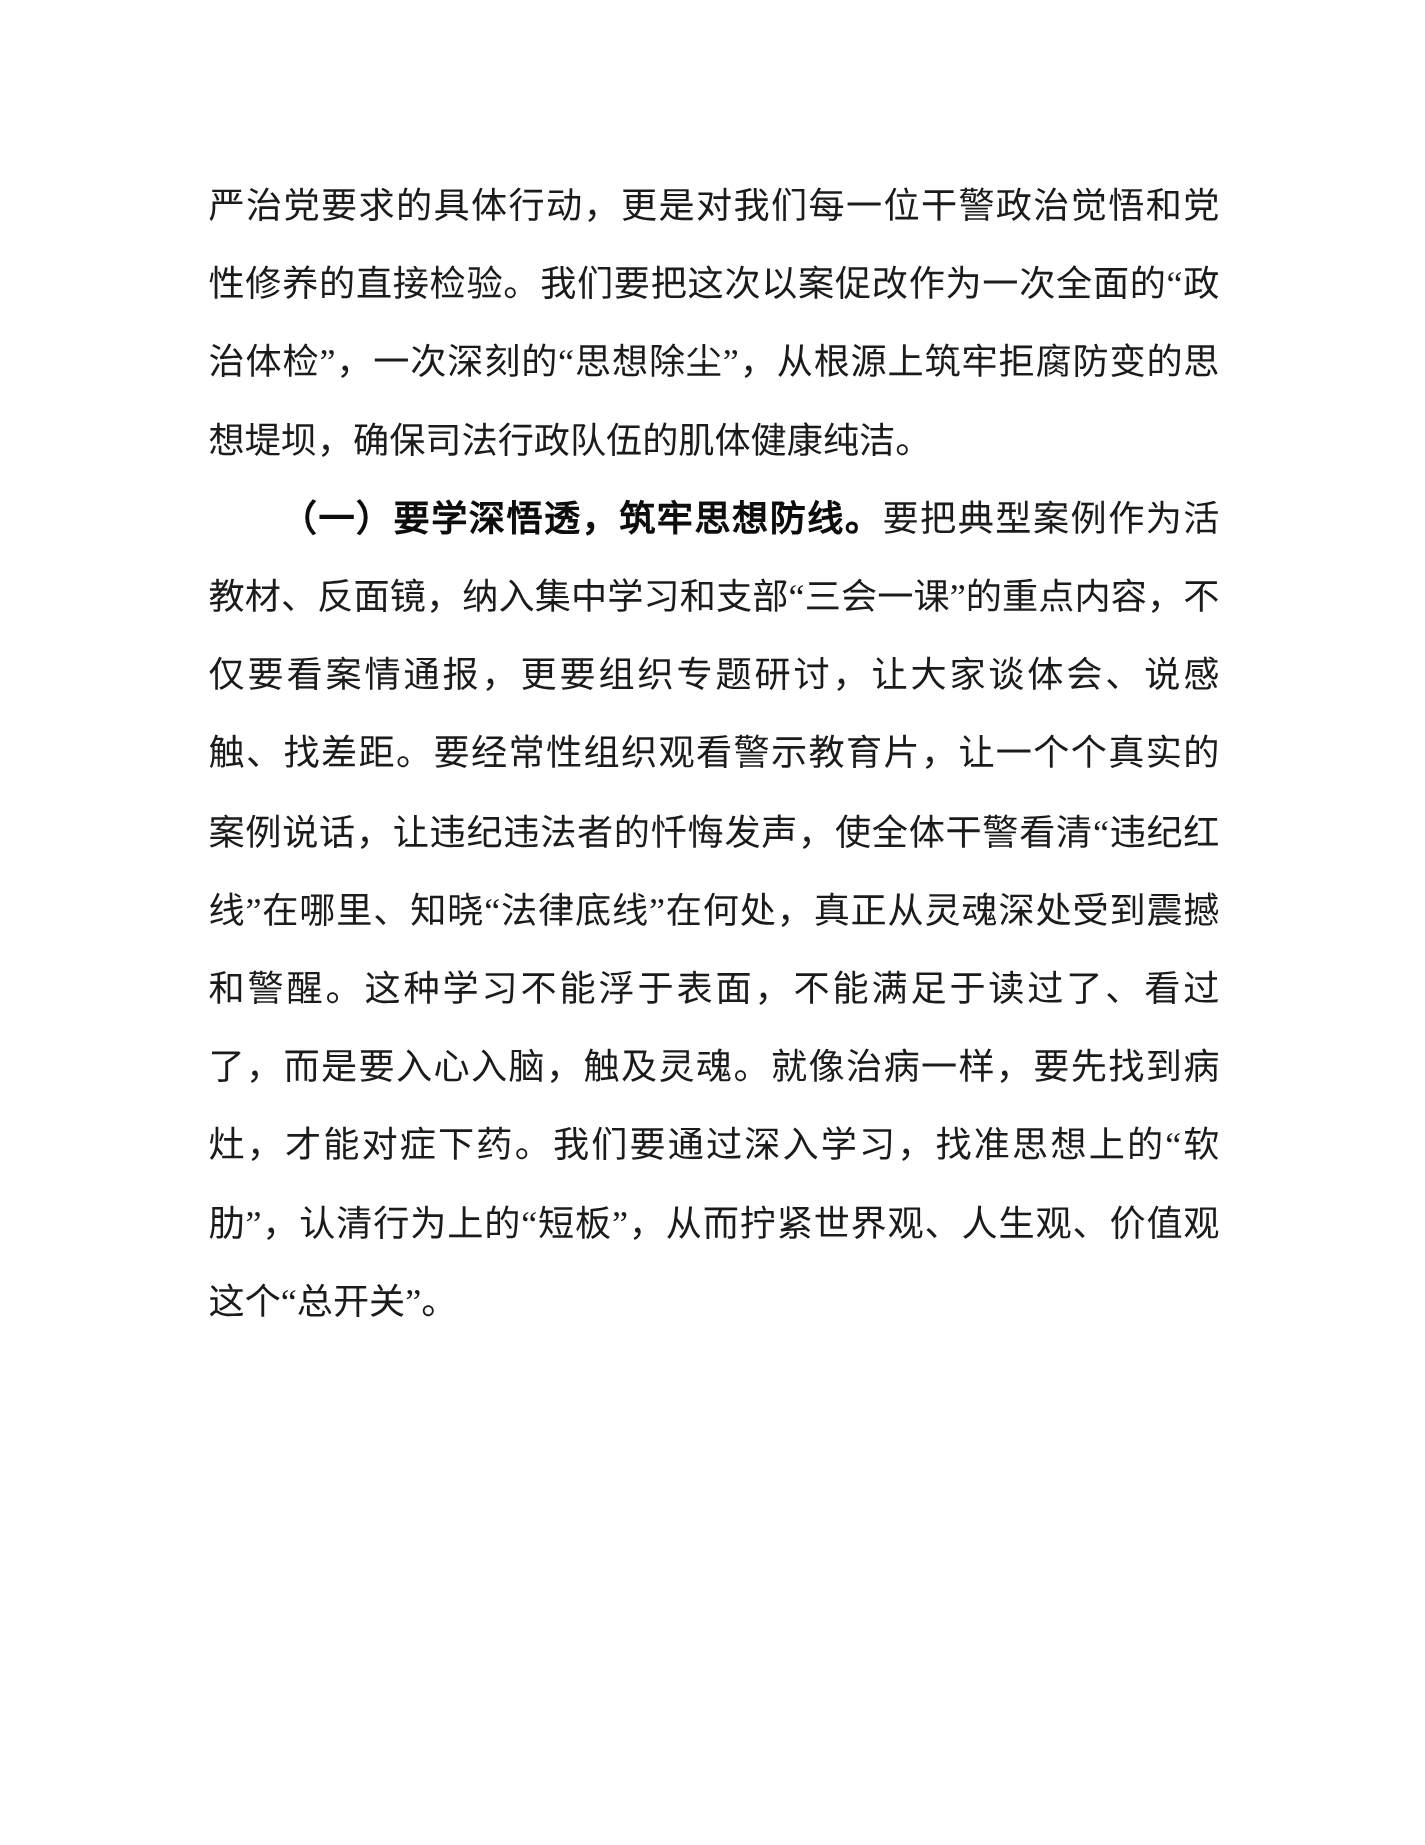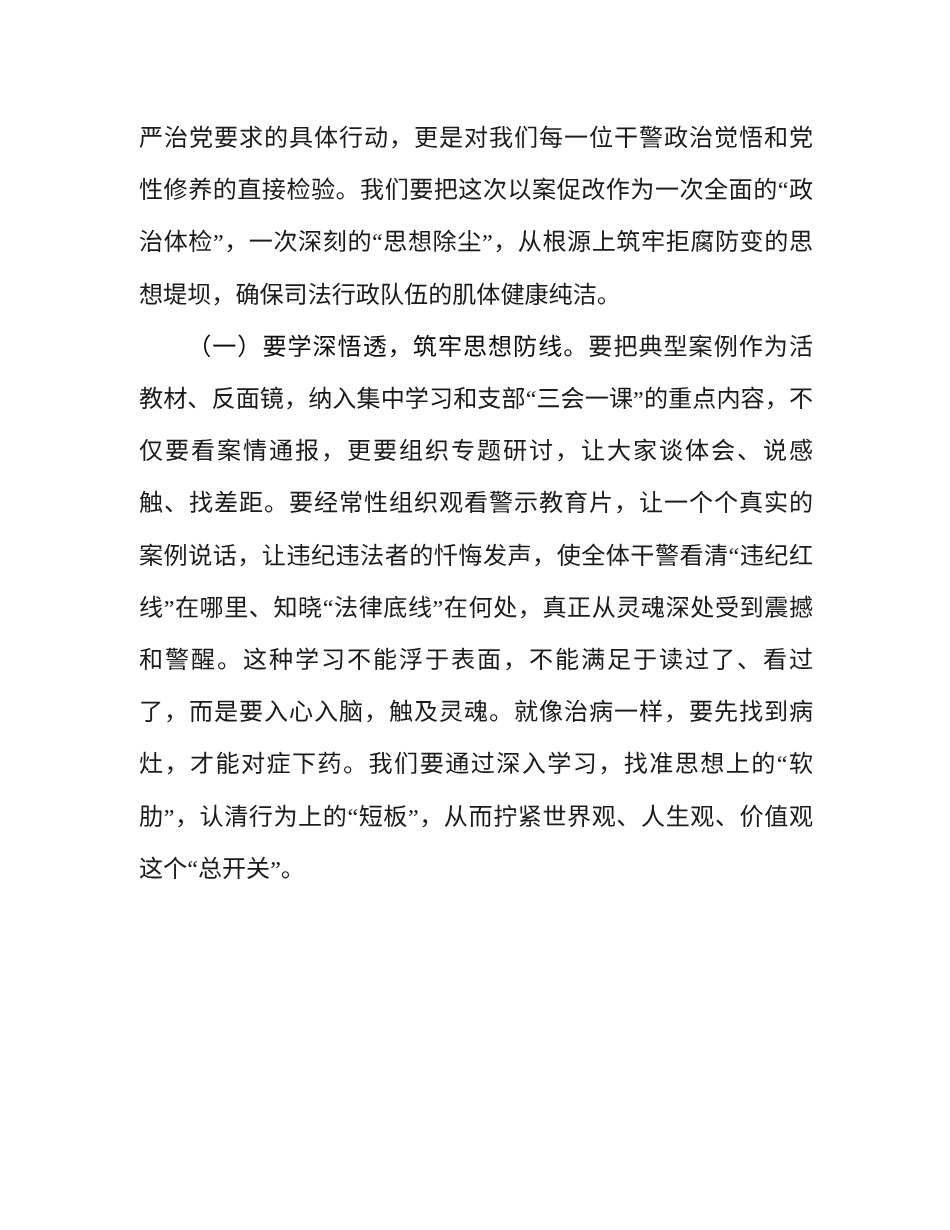--- a/index.html
+++ b/index.html
@@ -57,21 +57,21 @@
     display: inline-block;
     width: 100%;
   }
   .para.no-spread::after {
     display: none;
   }
 
   
   .run-in-heading {
     font-family: "Liberation Sans", "DejaVu Sans", sans-serif;
-    font-weight: 400;
+    font-weight: 700;
     color: #0d0d0d;
     letter-spacing: 0px;
   }
 
   .body-run {
     font-family: "Liberation Serif", "DejaVu Serif", serif;
     font-weight: 400;
     color: #1b1b1b;
   }
 </style>

